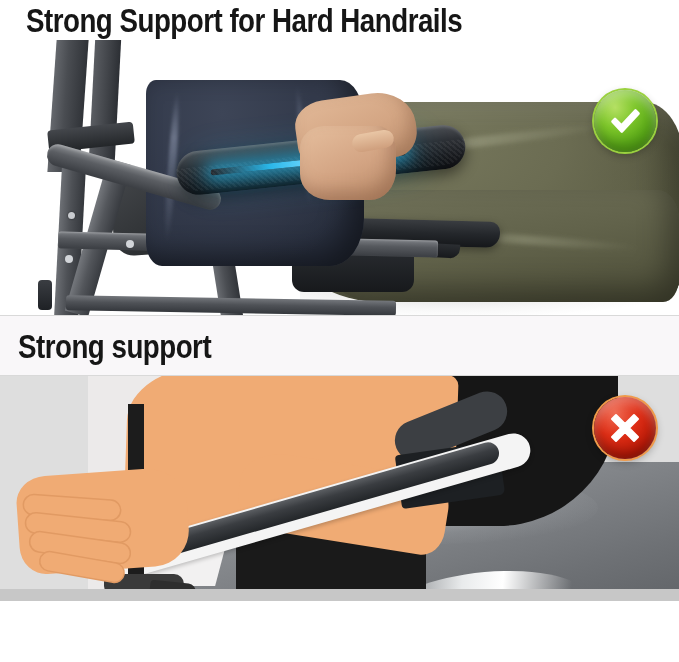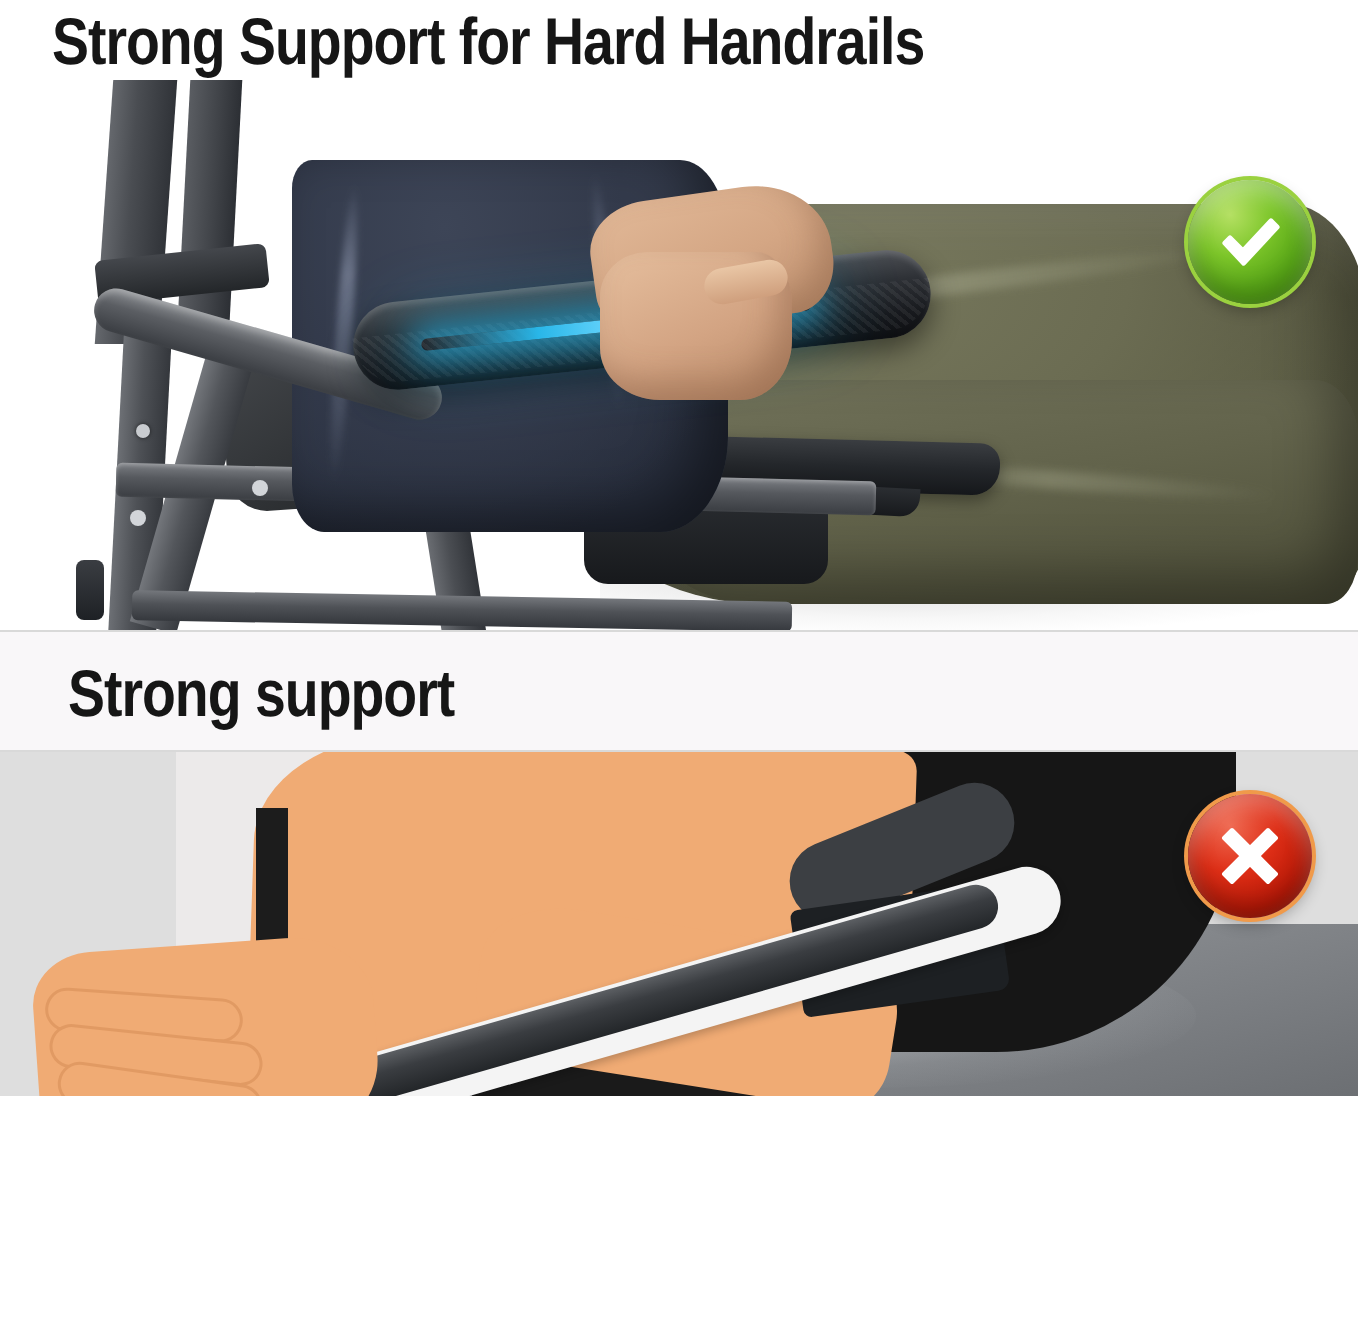--- a/index.html
+++ b/index.html
@@ -1,40 +1,40 @@
 <!DOCTYPE html>
 <html><head>
 <meta charset="utf-8">
 <style>
   html,body{margin:0;padding:0;background:#ffffff;}
   body{
     font-family:"Liberation Sans", sans-serif;
     width:679px;height:662px;overflow:hidden;
   }
-  .page{position:relative;width:679px;height:548px;background:#ffffff;overflow:hidden;}
+  .page{position:relative;width:679px;height:662px;background:#ffffff;overflow:hidden;}
 
   
   .caption{
     position:absolute;left:0;width:679px;
     display:flex;align-items:center;
     box-sizing:border-box;
   }
   .caption .cap-text{
     font-weight:bold;
     color:#161616;
     letter-spacing:-0.6px;
     white-space:nowrap;
     transform:scaleX(0.84);
     transform-origin:left center;
   }
 
   #title-band{top:0;height:40px;background:#ffffff;padding-left:26px;}
   #title-band .cap-text{font-size:33px;line-height:33px;}
 
-  #mid-band{top:316px;height:60px;background:#f9f7f9;padding-left:34px;text-align:center;}
+  #mid-band{top:316px;height:60px;background:#f9f7f9;padding-left:18px;text-align:center;}
   #mid-band .cap-text{font-size:33px;line-height:33px;}
 
   #bottom-band{top:601px;height:61px;background:#c4c4c4;padding-left:26px;}
   #bottom-band .cap-text{font-size:33px;line-height:33px;}
 
   .hairline{position:absolute;left:0;width:679px;height:1px;background:#d9d9d9;}
 
   
   #panel-photo{
     position:absolute;left:0;top:40px;width:679px;height:276px;

